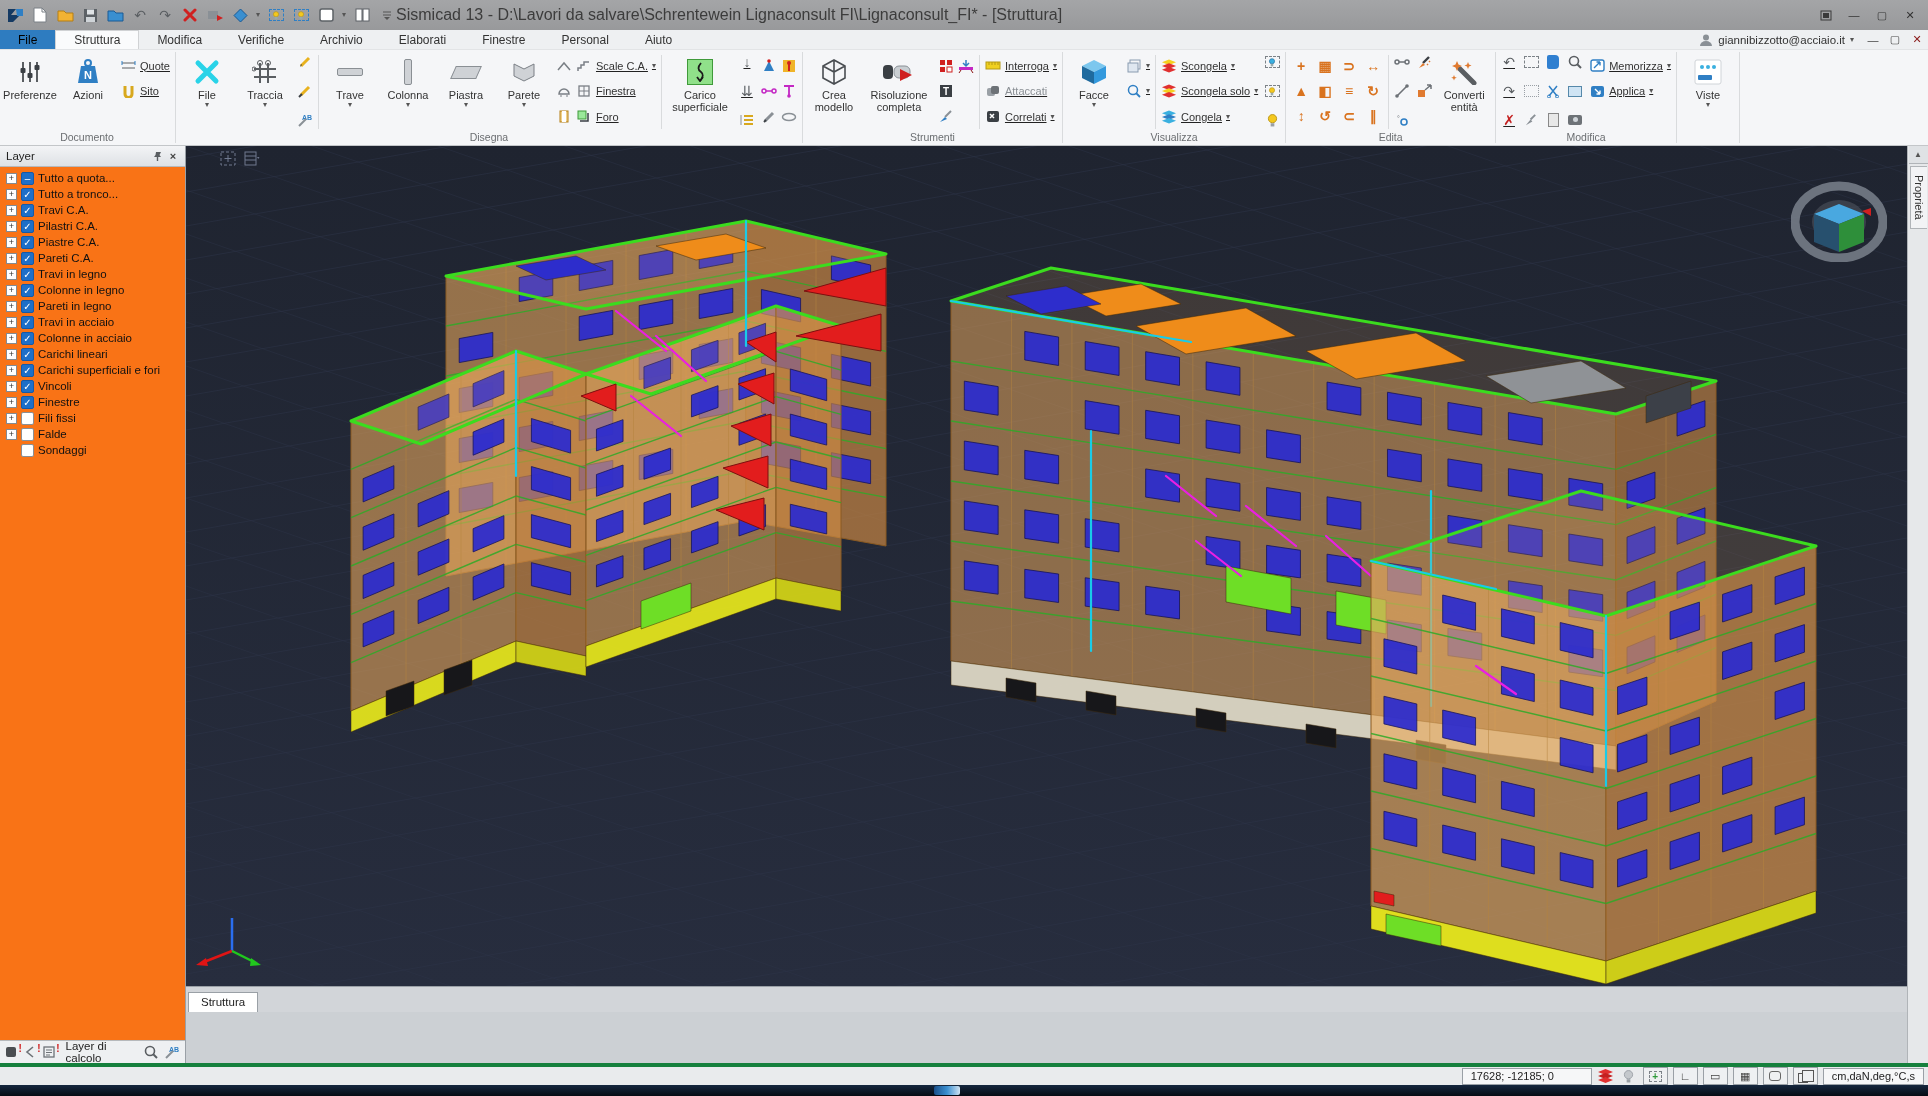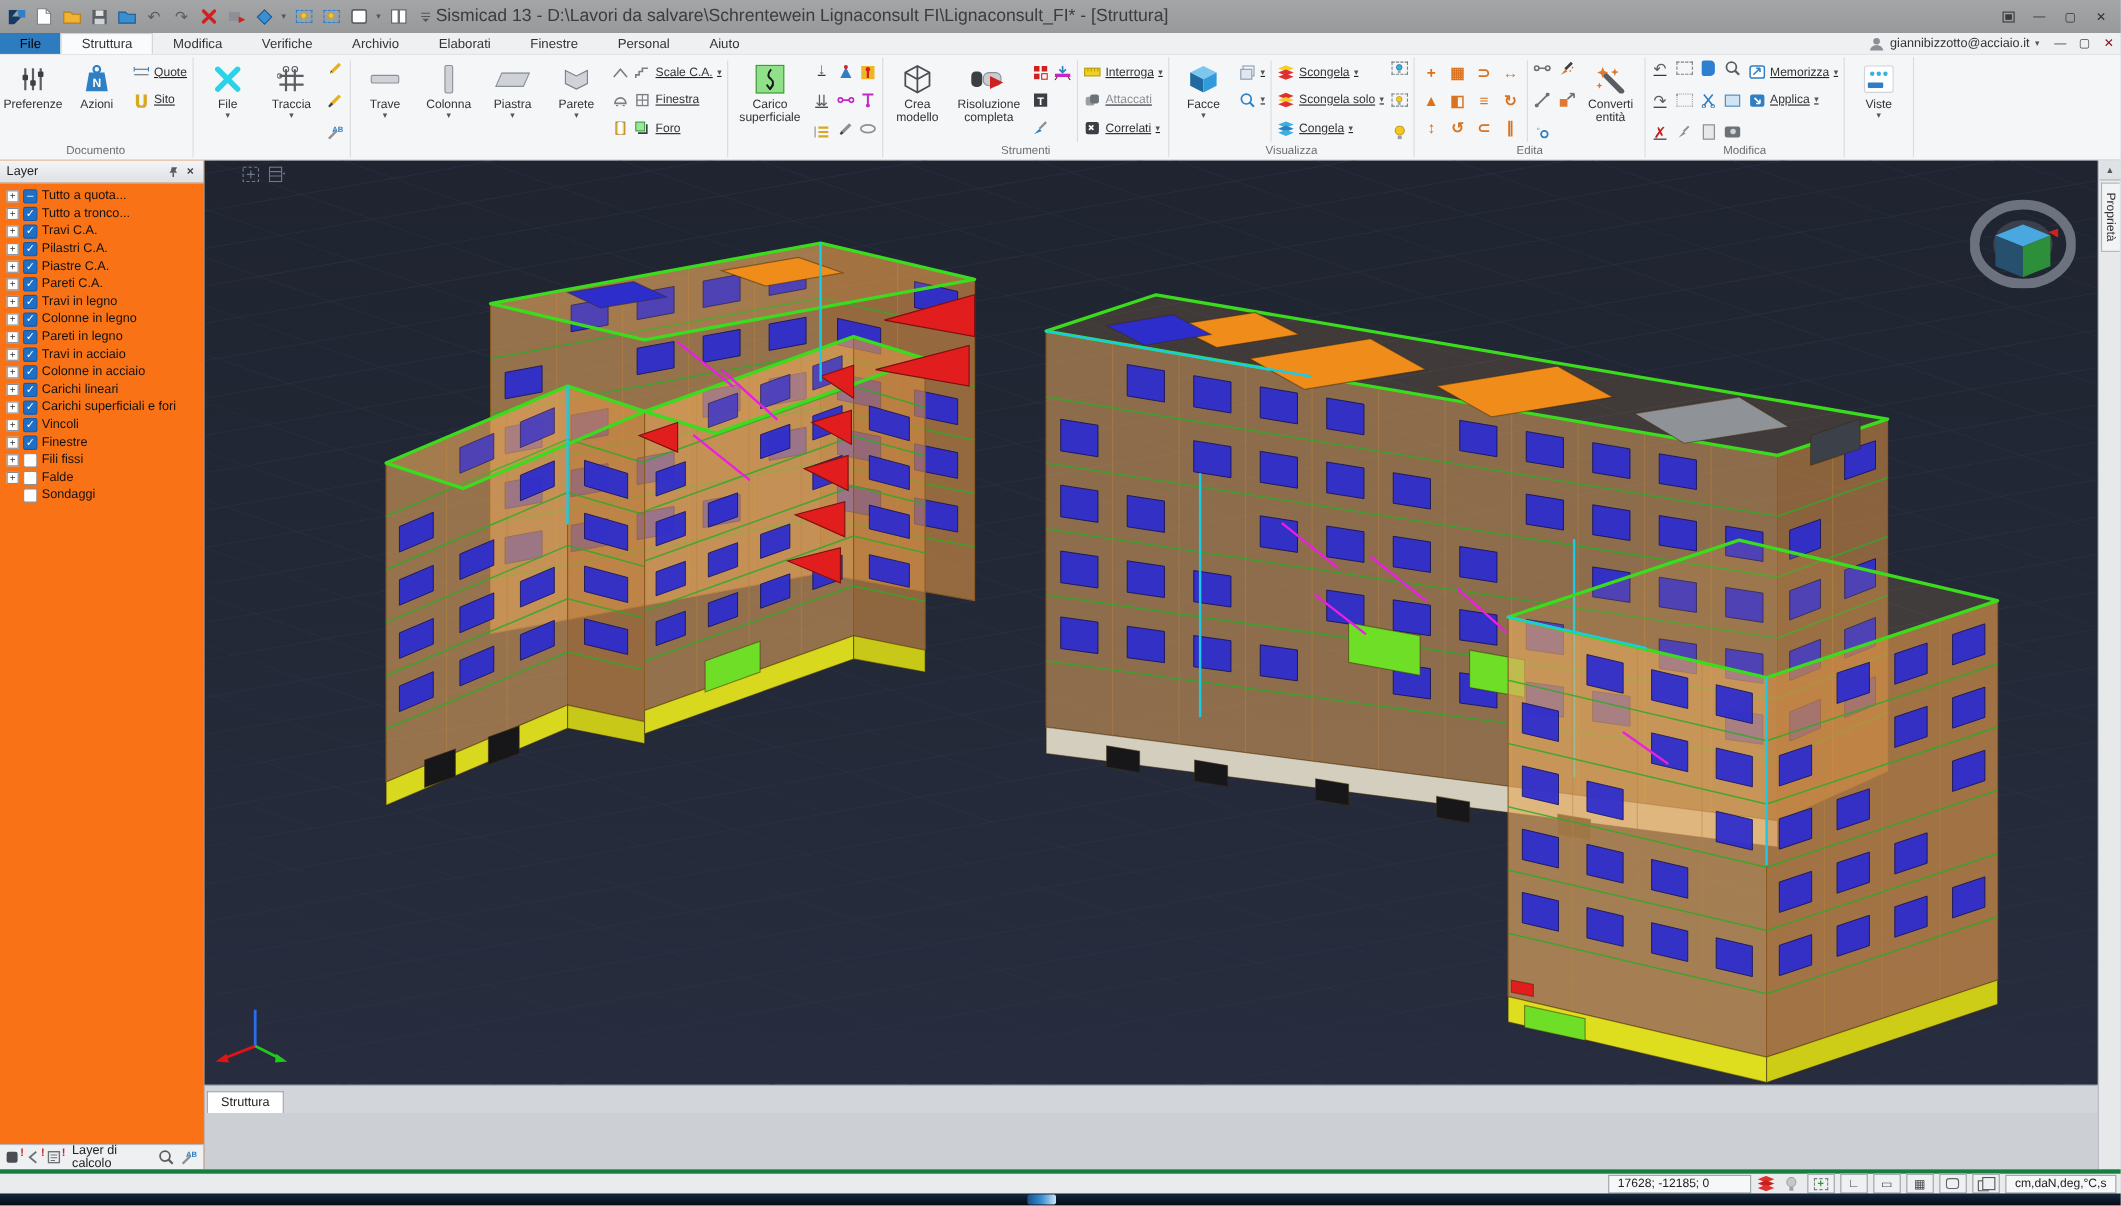--- a/index.html
+++ b/index.html
@@ -459,20 +459,21 @@
                 </svg>
               </span>
             <span class="mini">
                 <svg width="16" height="10" viewBox="0 0 16 10">
                   <ellipse cx="8" cy="5" rx="6.5" ry="3.5" fill="none" stroke="#8a9096" stroke-width="1.5"></ellipse>
                 </svg>
               </span>
           </div>
         </div>
       </div>
+      <div class="rl">Disegna</div>
     </div>
     <div class="sep"></div>
 
     <div class="rg">
       <div class="rb">
         <div class="bb">
           <span class="ic">
               <svg width="28" height="28" viewBox="0 0 28 28">
                 <path d="M14 2 L25 8 L25 20 L14 26 L3 20 L3 8 Z M14 2 V14 M3 8 L14 14 L25 8 M14 26 V14" fill="none" stroke="#4a4e52" stroke-width="1.6"></path>
               </svg>

